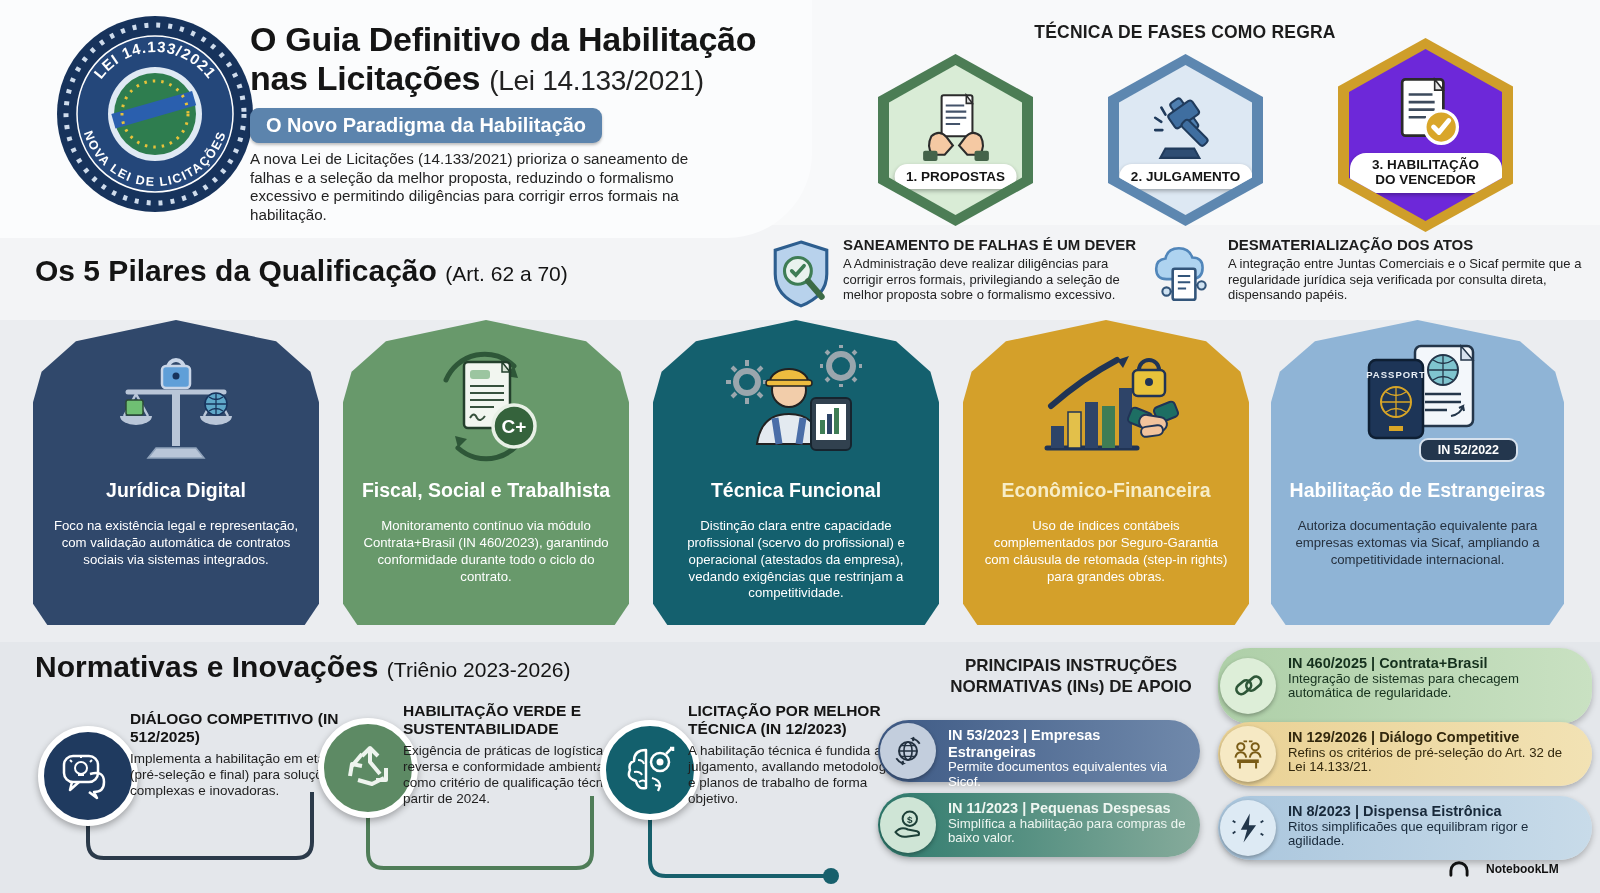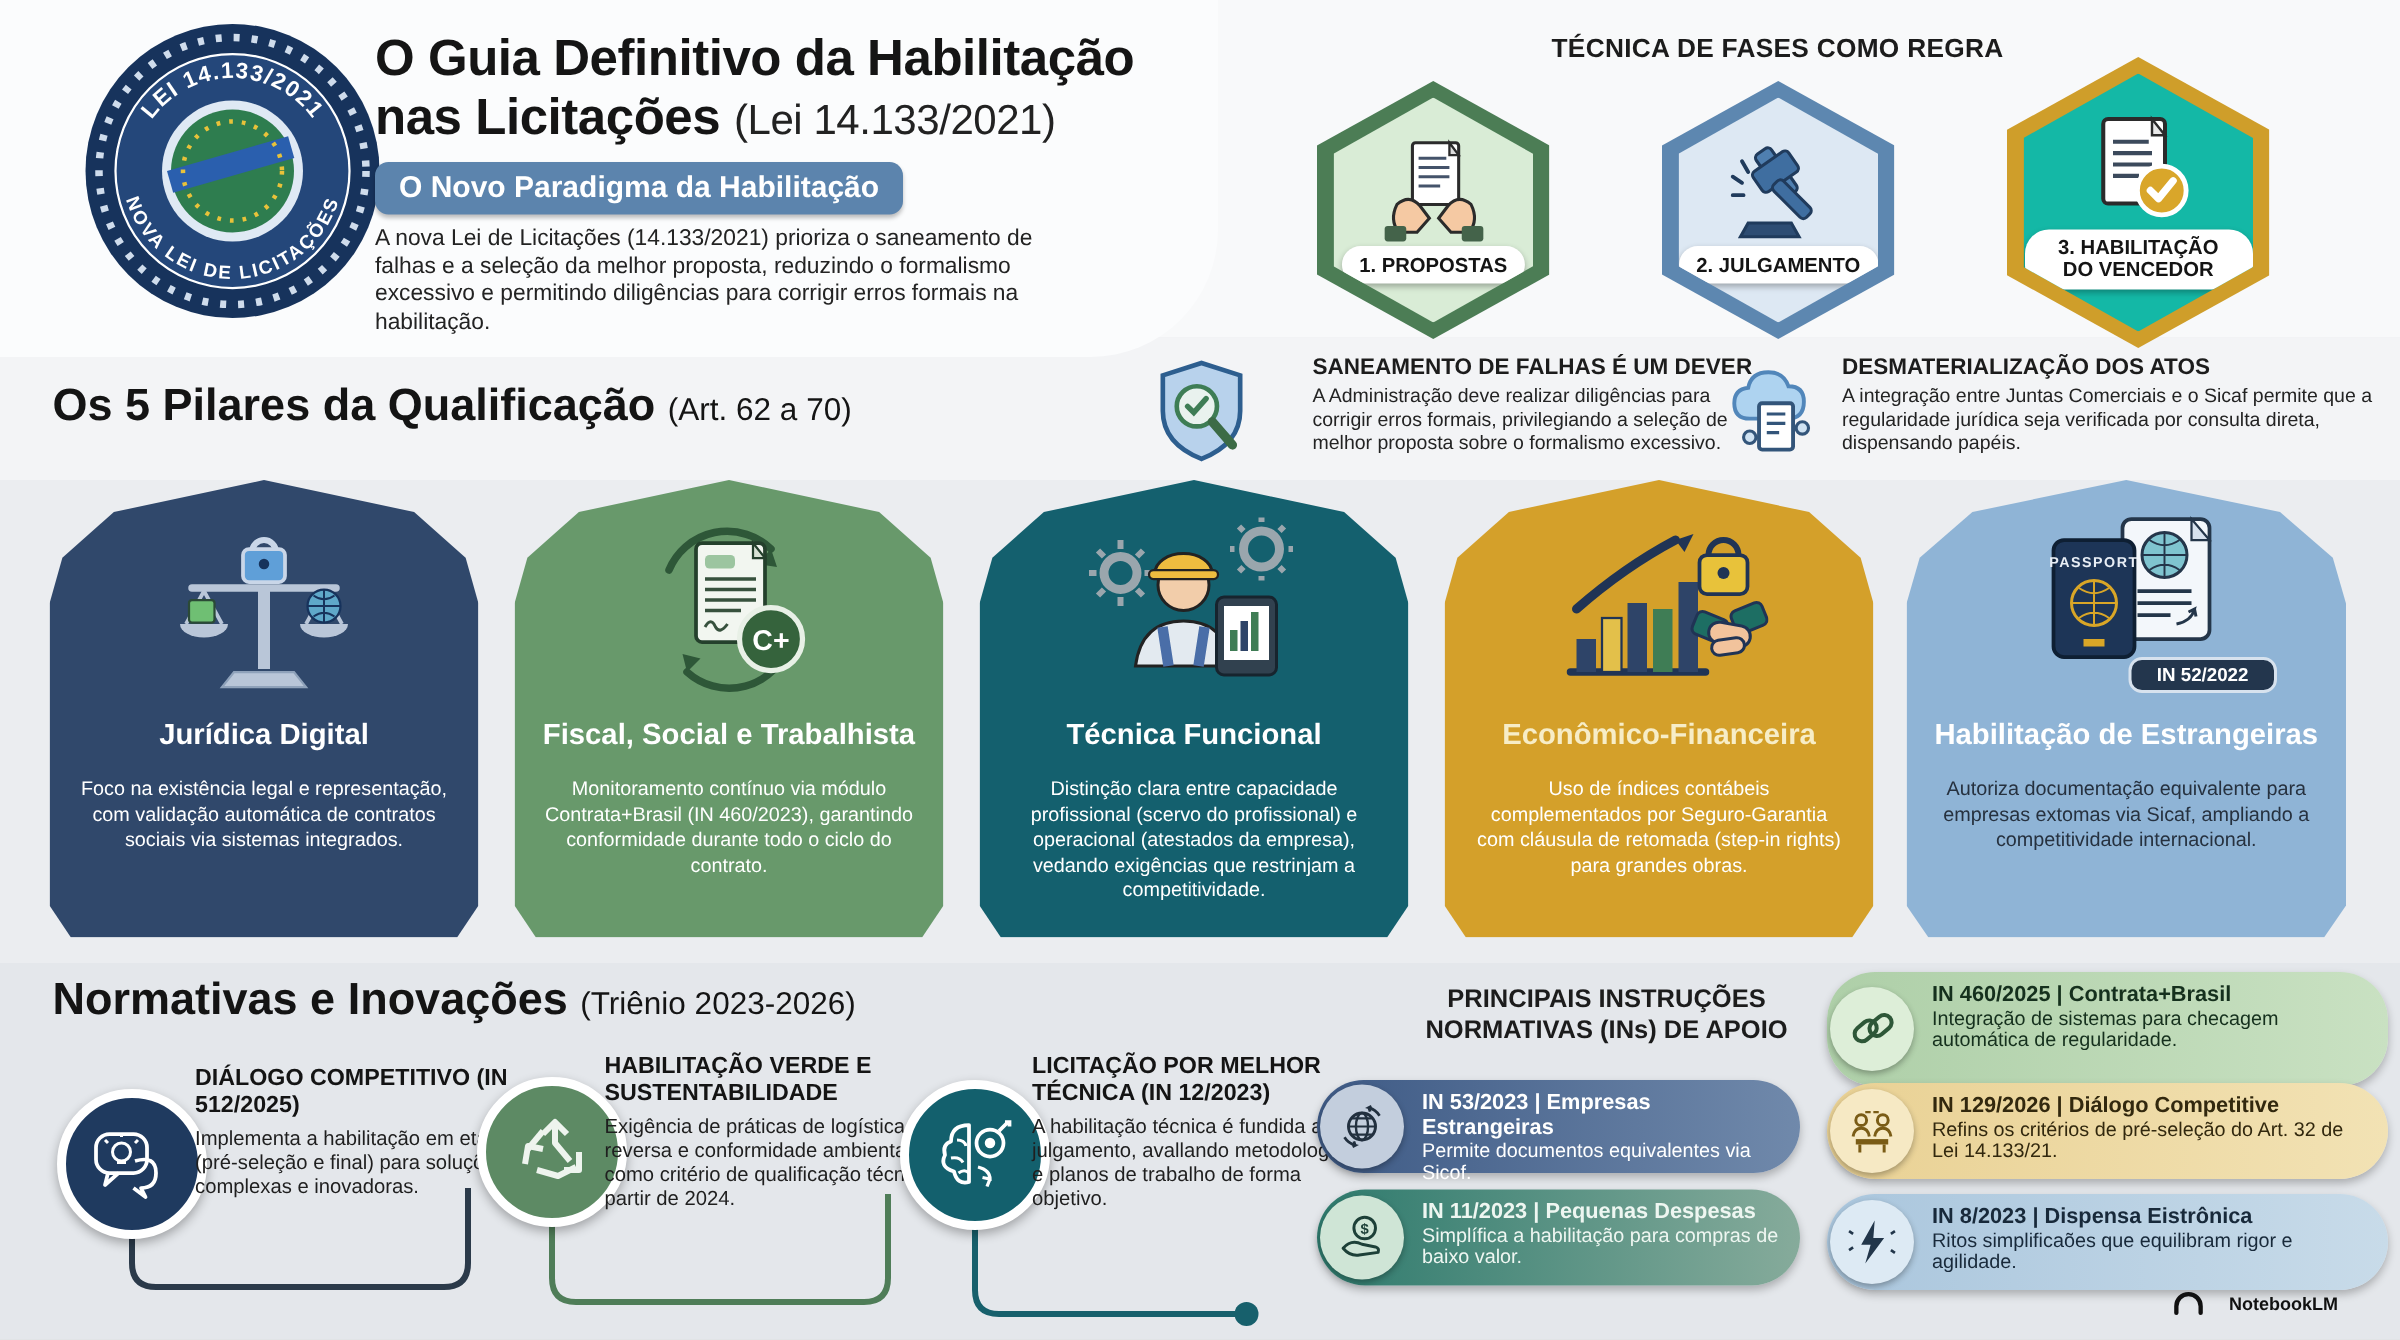--- a/index.html
+++ b/index.html
@@ -32,21 +32,21 @@
   .hex-label{position:absolute;left:50%;transform:translateX(-50%);background:#fff;border-radius:16px;
              padding:5px 12px;font-size:13.5px;font-weight:bold;white-space:nowrap;
              box-shadow:0 2px 4px rgba(0,0,0,.3);color:#141414;}
   .hex-label.wrap{white-space:normal;width:128px;text-align:center;line-height:1.1;}
   .hex-icon{position:absolute;left:50%;transform:translateX(-50%);}
 
   
   .callout-title{font-size:15px;font-weight:bold;margin:0 0 3px 0;}
   .callout-text{font-size:13px;line-height:1.2;color:#232323;}
   .co1-icon{left:768px;top:238px;}
-  .co1-text{left:843px;top:236px;width:300px;margin-left:32px;}
+  .co1-text{left:843px;top:236px;width:300px;}
   .co2-icon{left:1150px;top:244px;}
   .co2-text{left:1228px;top:236px;width:368px;}
 
   
   .pillars-title{left:35px;top:254px;font-size:30px;font-weight:bold;color:#141414;}
   .pillars-title .suffix{font-weight:400;font-size:21px;}
   .card{position:absolute;top:320px;height:305px;color:#fff;
         clip-path:polygon(50% 0%,85% 7%,97% 17%,100% 27%,100% 93%,95% 100%,5% 100%,0% 93%,0% 27%,3% 17%,15% 7%);}
   .card .icon-zone{height:152px;display:flex;align-items:flex-end;justify-content:center;}
   .card-title{text-align:center;font-size:19.5px;font-weight:bold;margin:8px 14px 6px;line-height:1.12;}
@@ -167,21 +167,21 @@
         <rect x="40" y="28" width="9" height="30" rx="3" transform="rotate(-45 44 43)" fill="#3f6ea0" stroke="#203b5c" stroke-width="2"></rect>
         <path d="M16 58 h28 l5 9 H11 z" fill="#2e4d73" stroke="#203b5c" stroke-width="2"></path>
         <path d="M12 32 l-6 -4 M13 40 h-7 M16 25 l-4 -7" stroke="#203b5c" stroke-width="2.5" stroke-linecap="round"></path>
       </svg>
       <div class="hex-label" style="bottom:26px">2. JULGAMENTO</div>
     </div>
   </div>
 
   <div class="abs hex3">
     <div class="hex hex-outer" style="background:#cf9e2a"></div>
-    <div class="hex hex-inner" style="background:#14b8a6">
+    <div class="hex hex-inner" style="background:#6d28d9">
       <svg class="hex-icon" style="top:26px" width="78" height="78" viewBox="0 0 72 72">
         <rect x="14" y="4" width="38" height="52" rx="3" fill="#fff" stroke="#2b2b2b" stroke-width="2.5"></rect>
         <path d="M44 4 l8 10 h-8 z" fill="#e8e8e8" stroke="#2b2b2b" stroke-width="1.5"></path>
         <path d="M20 18 h22 M20 25 h24 M20 32 h24 M20 39 h16" stroke="#3c4a5c" stroke-width="2.5"></path>
         <circle cx="50" cy="48" r="15" fill="#d9a62a" stroke="#fff" stroke-width="3"></circle>
         <path d="M43 48 l5 5 9 -11" stroke="#fff" stroke-width="4.5" fill="none" stroke-linecap="round" stroke-linejoin="round"></path>
       </svg>
       <div class="hex-label wrap" style="bottom:28px">3. HABILITAÇÃO DO VENCEDOR</div>
     </div>
   </div>

